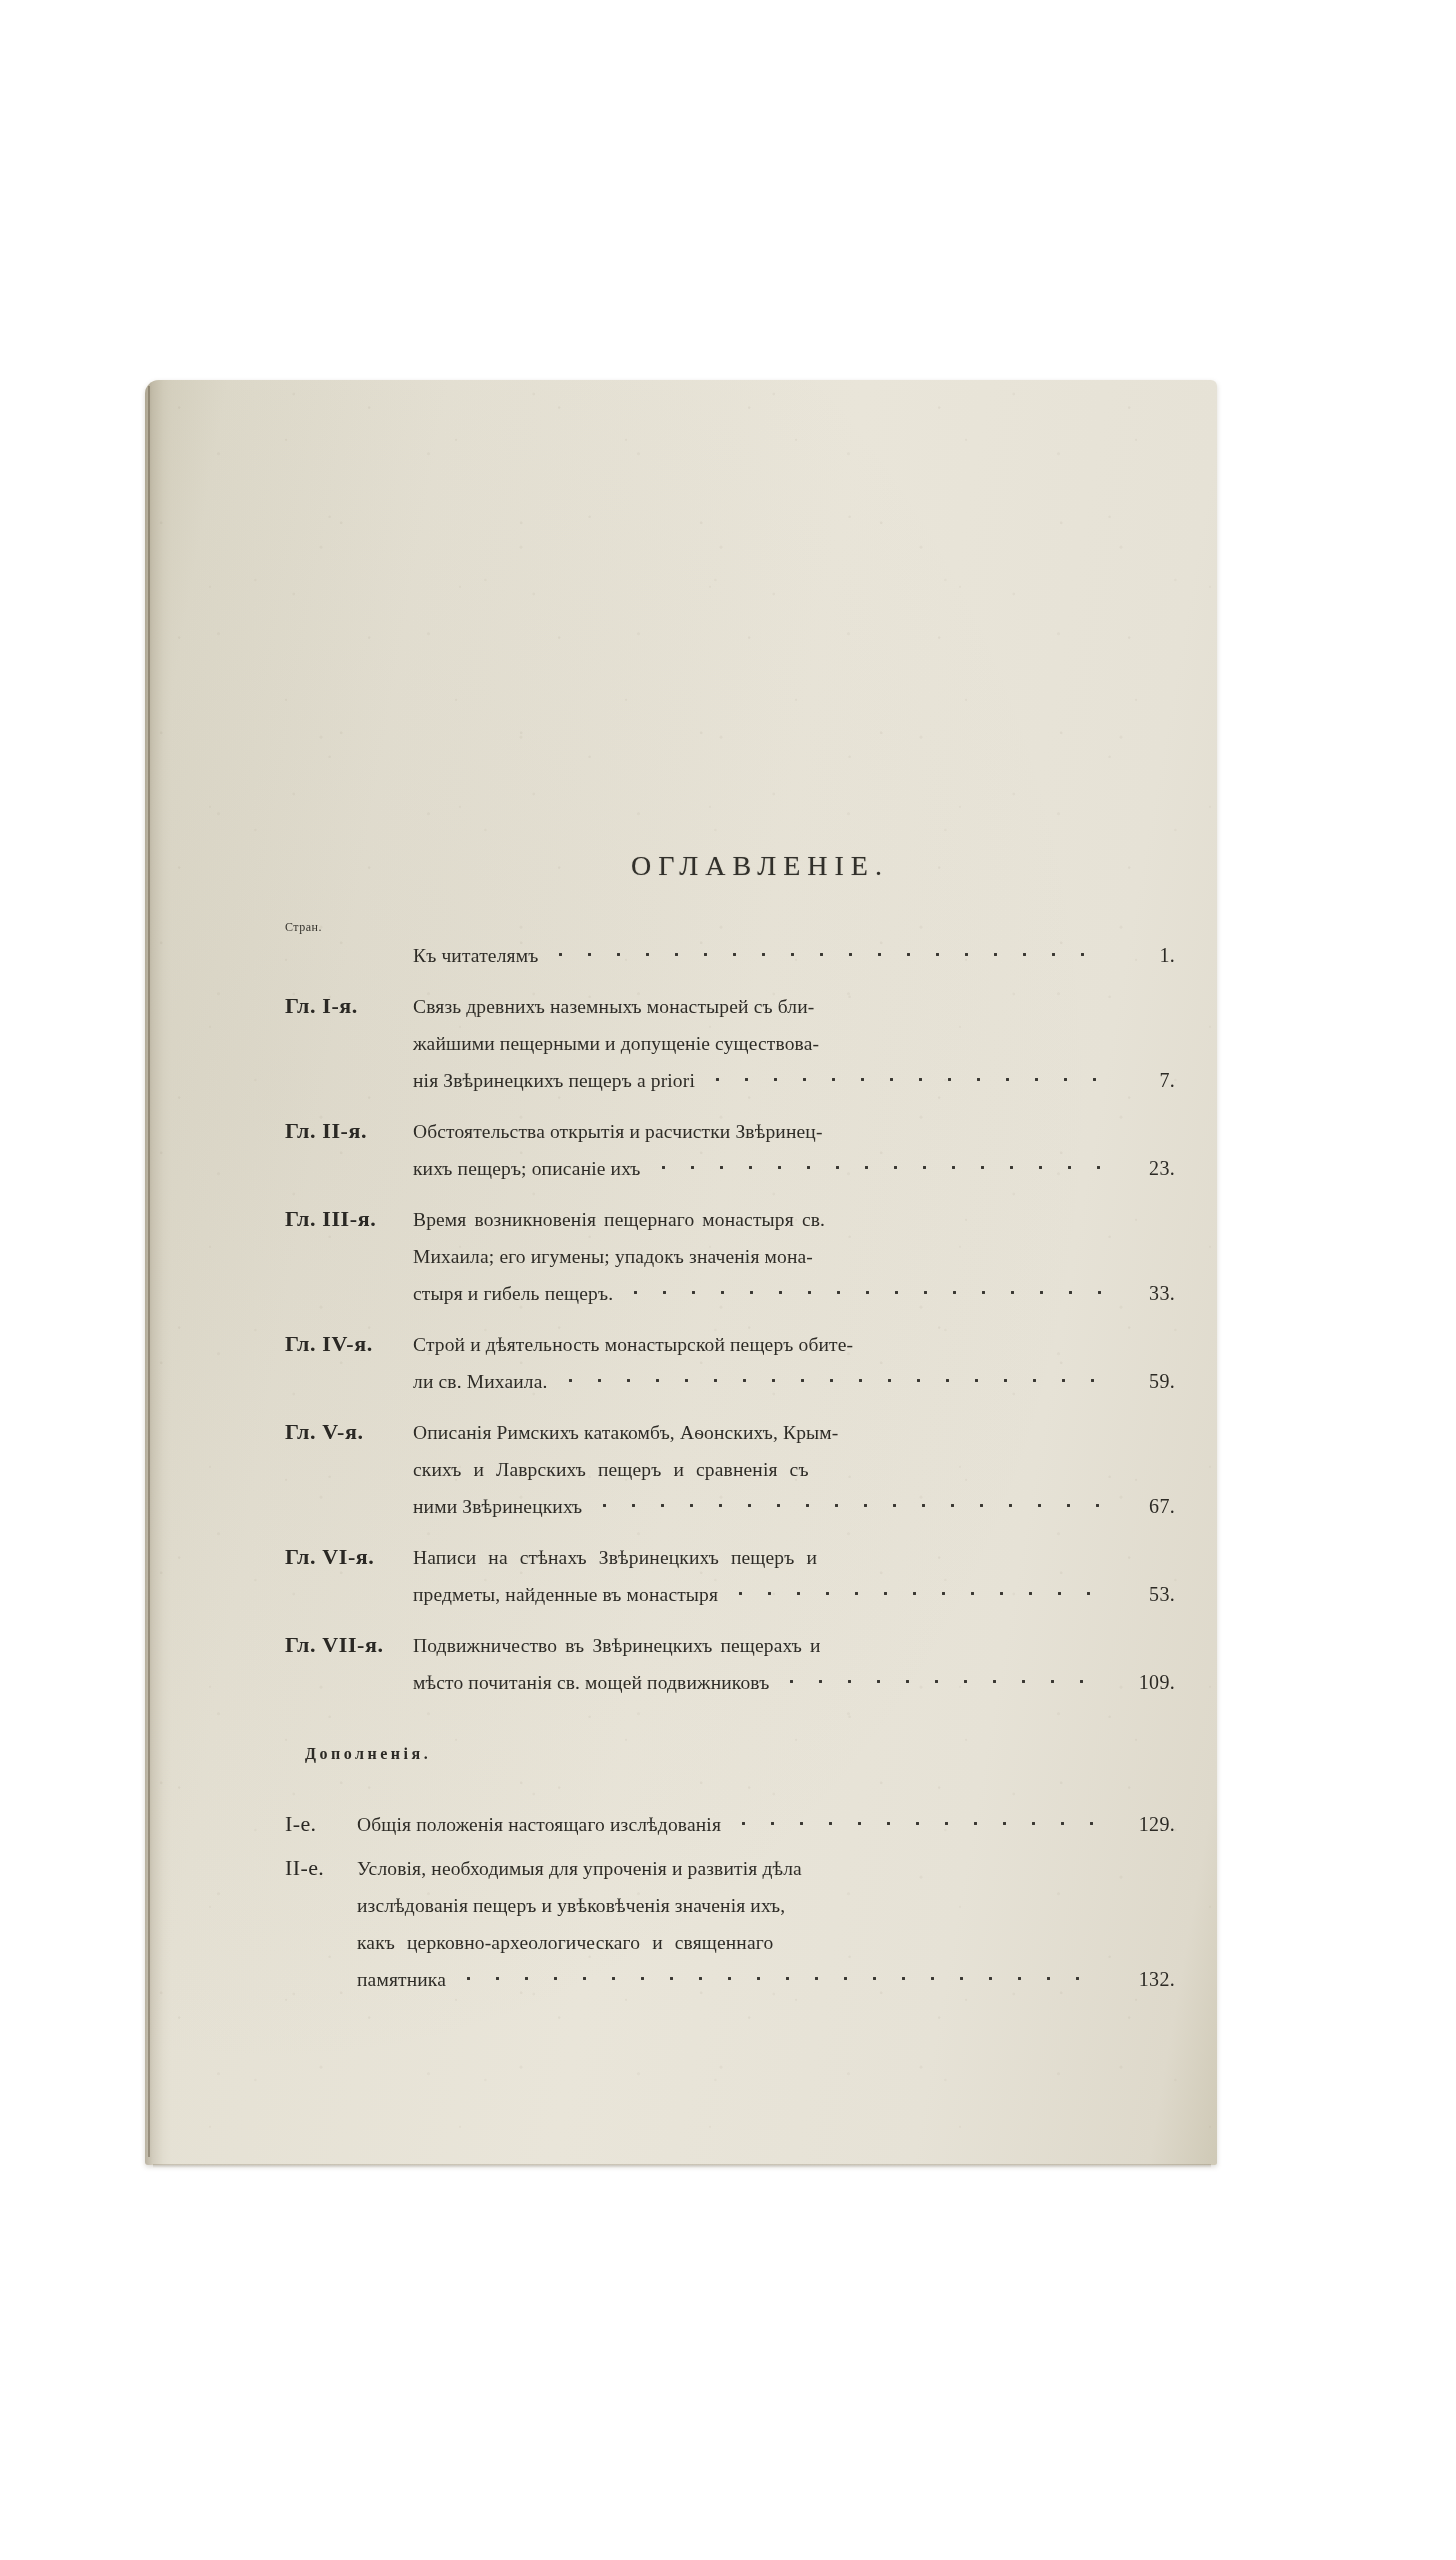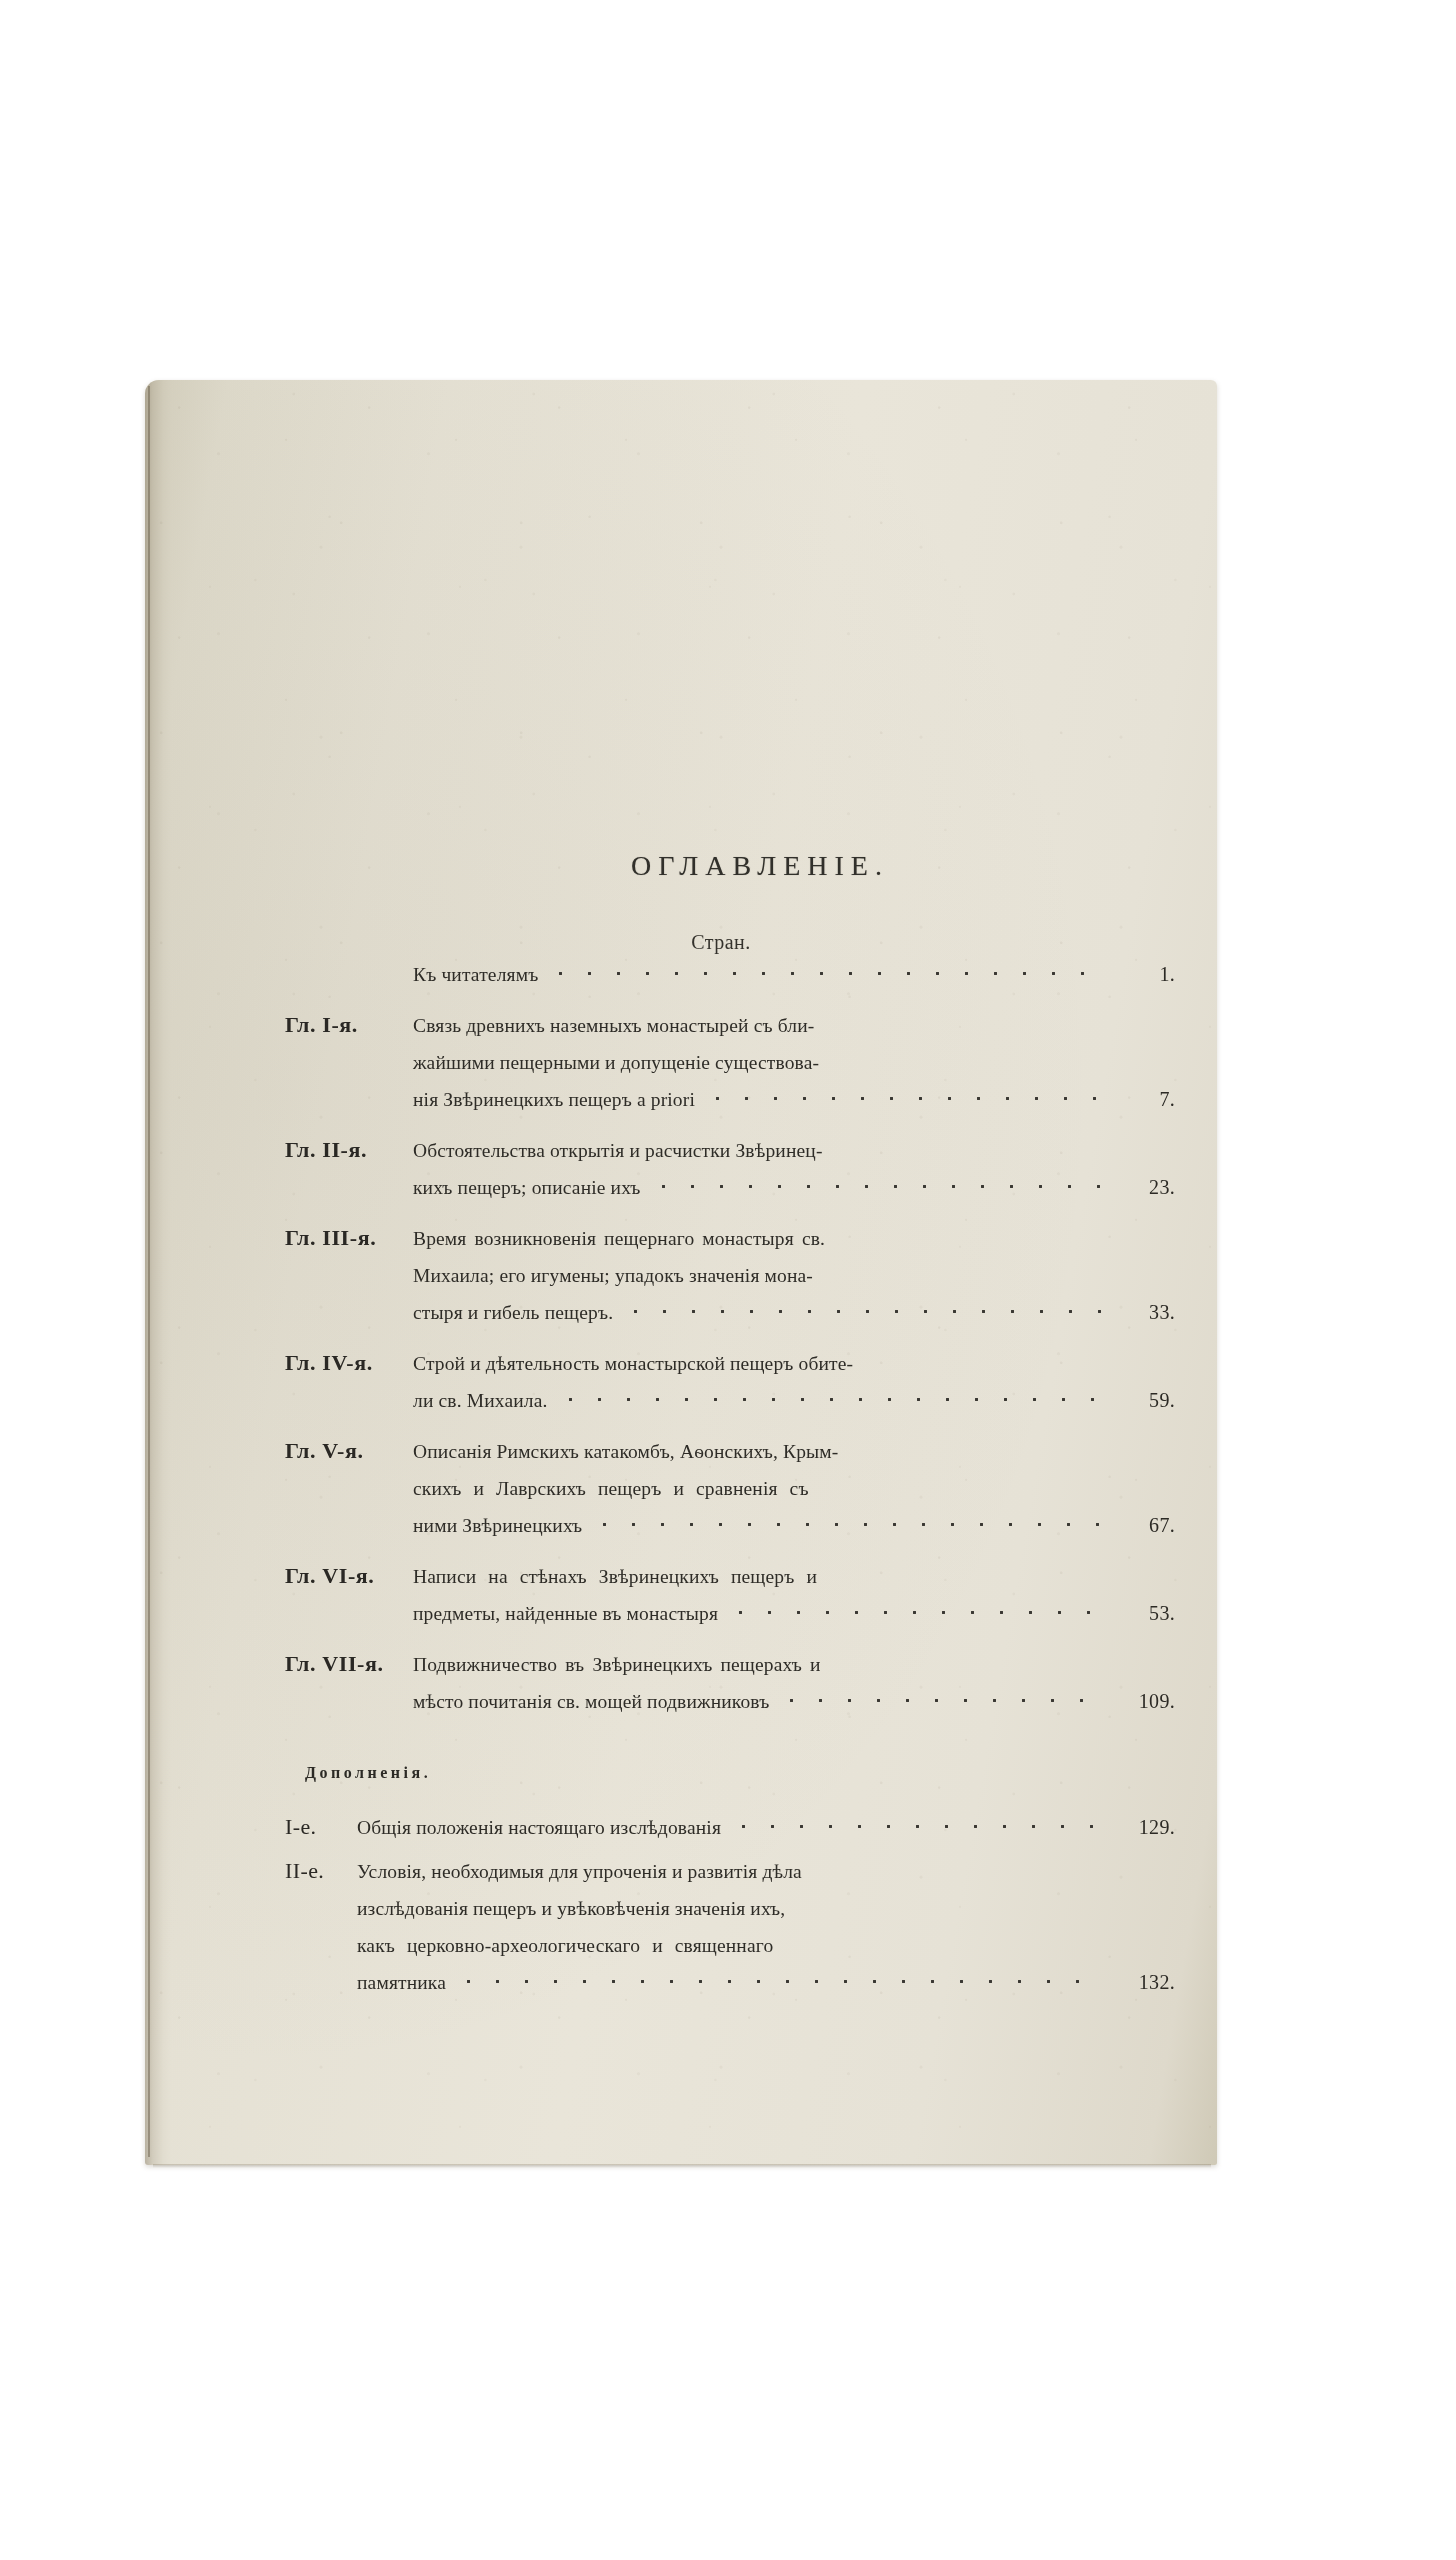--- a/index.html
+++ b/index.html
@@ -93,24 +93,24 @@
     font-size: 28px;
     letter-spacing: 7px;
     margin-top: 470px;
     margin-left: 60px;
     color: #31302b;
     font-weight: 400;
     text-shadow: 0 0 1px rgba(60,55,45,0.35);
   }
 
   #pages-col-header {
-    text-align: center;
-    font-size: 20px;
+    text-align: left;
+    font-size: 12px;
     letter-spacing: 0.5px;
-    margin-top: 49px;
+    margin-top: 38px;
     padding-right: 18px;
     color: #34322c;
   }
 
   
   .toc-entry {
     display: flex;
     align-items: flex-start;
     margin-top: 14px;
   }
@@ -182,21 +182,21 @@
 
   #supplement-title {
     font-size: 16px;
     font-weight: bold;
     letter-spacing: 3.5px;
     margin-top: 44px;
     margin-left: 20px;
     color: #2c2a25;
   }
 
-  #supplement-list { margin-top: 27px; }
+  #supplement-list { margin-top: 43px; }
   #supplement-list .toc-entry { margin-top: 7px; }
 </style>
 </head>
 <body>
 
 <div id="page-sheet">
   <div id="paper-grain"></div>
   <div id="gutter-shadow"></div>
   <div id="gutter-line"></div>
   <div id="sheet-bottom-edge"></div>

